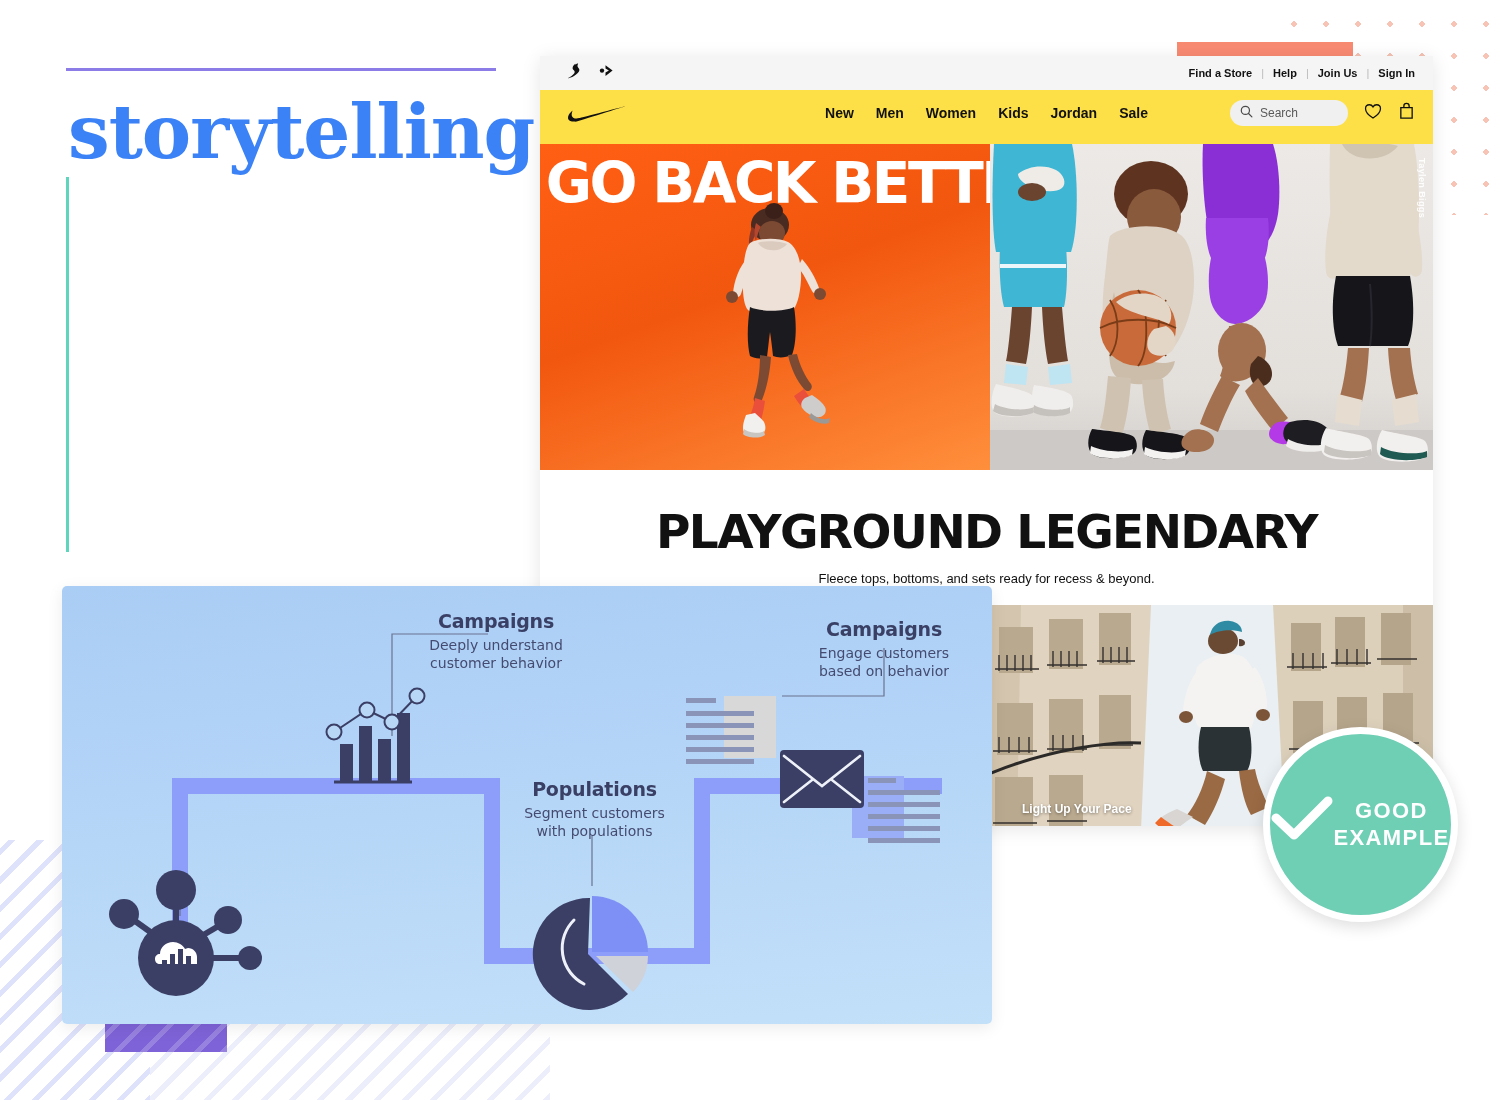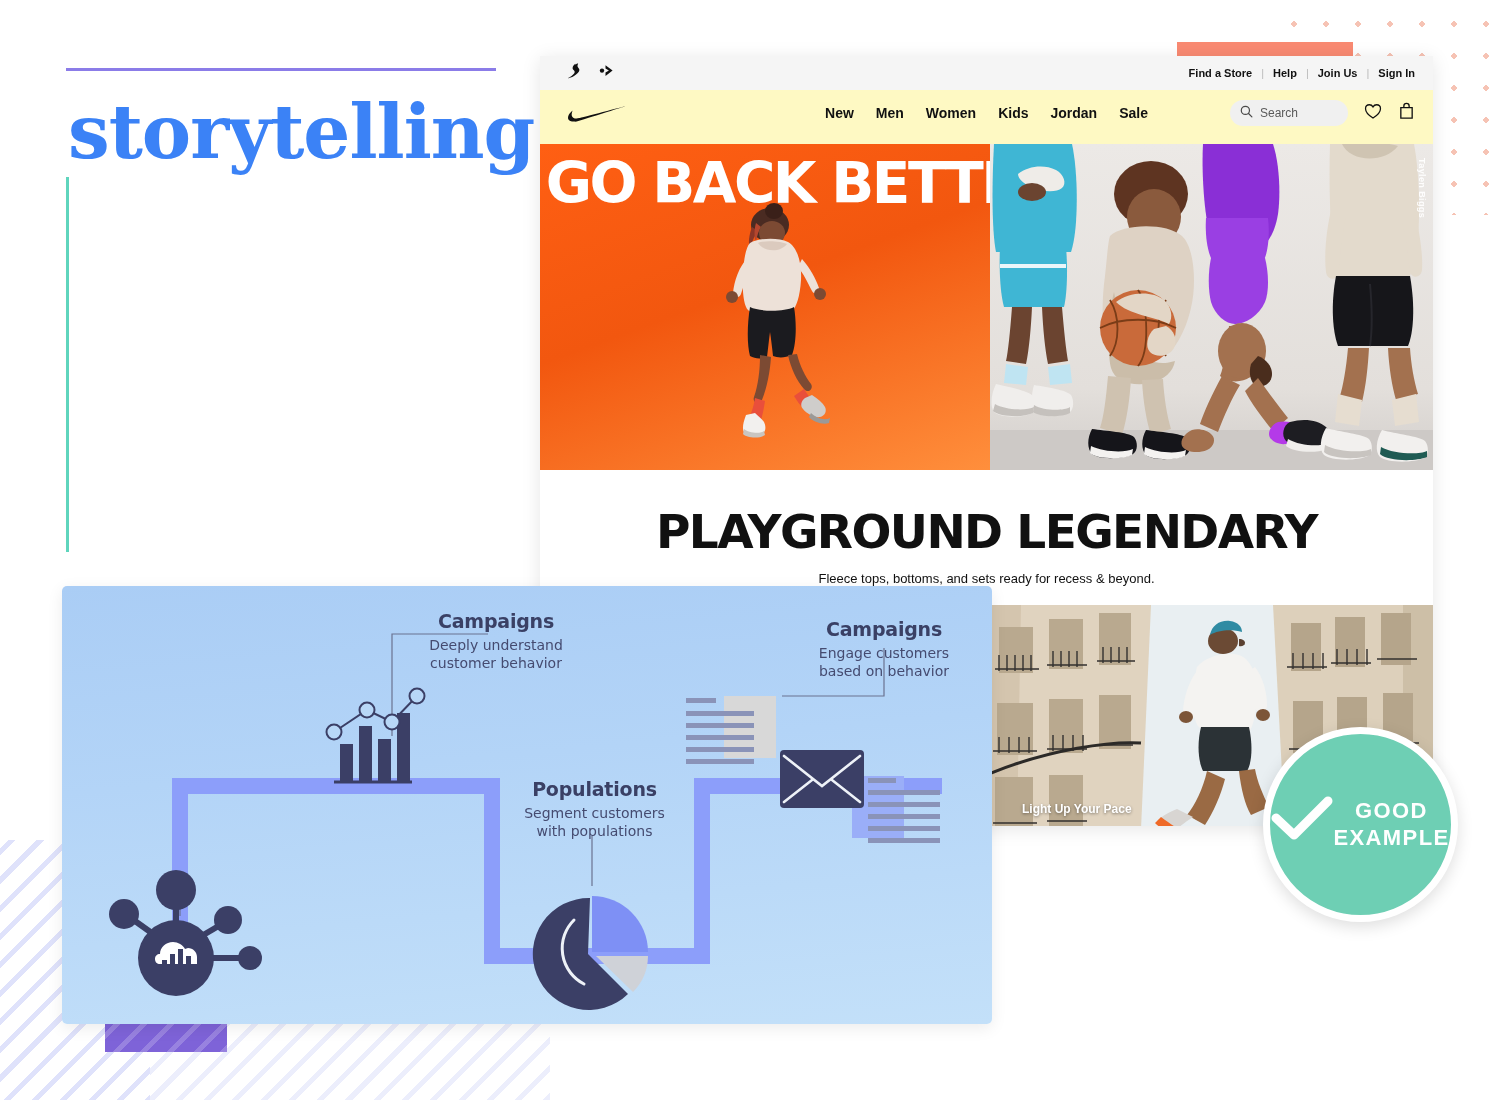--- a/index.html
+++ b/index.html
@@ -115,21 +115,21 @@
   .util-links {
     margin-left: auto;
     display: flex; align-items: flex-start;
     font-size: 11px; font-weight: 600; color: #111;
   }
   .util-links span.sep { color: #bbb; margin: 0 9px; font-weight: 400; }
   .util-links a { color: #111; text-decoration: none; white-space: nowrap; }
 
   .nav-bar {
     height: 54px;
-    background: #fef9c3;
+    background: #fde047;
     display: flex;
     align-items: center;
     padding: 0 18px 8px 28px;
     position: relative;
   }
   .nav-links {
     position: absolute;
     left: 0; right: 0;
     display: flex; justify-content: center; gap: 22px;
     font-size: 14px; font-weight: 600; color: #111;

